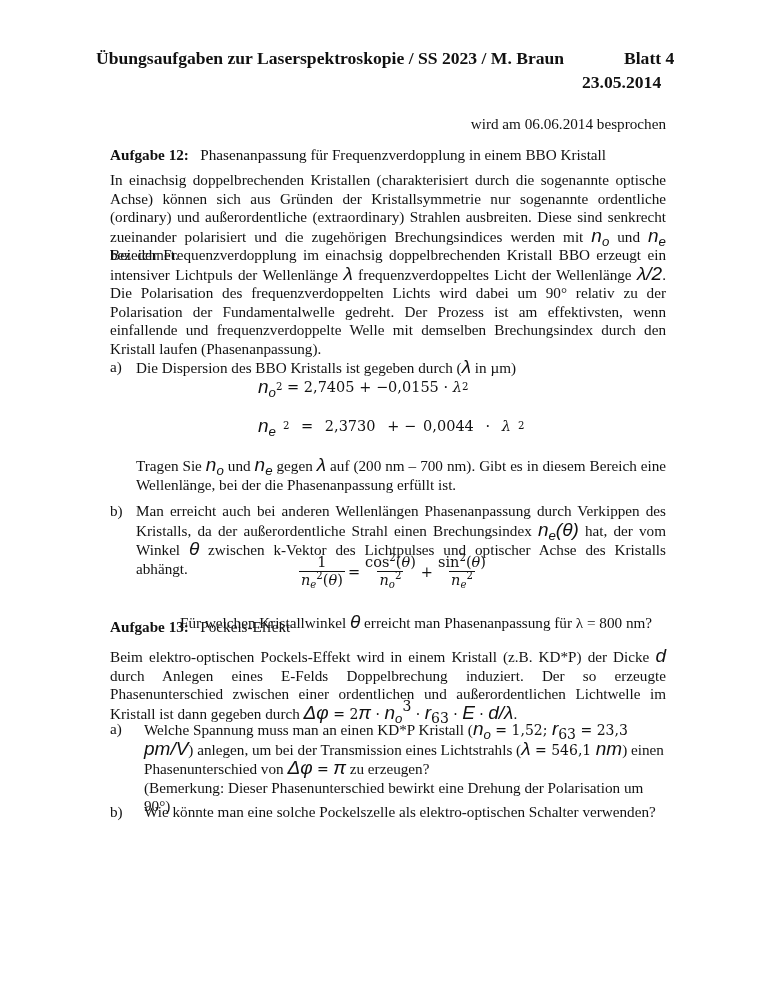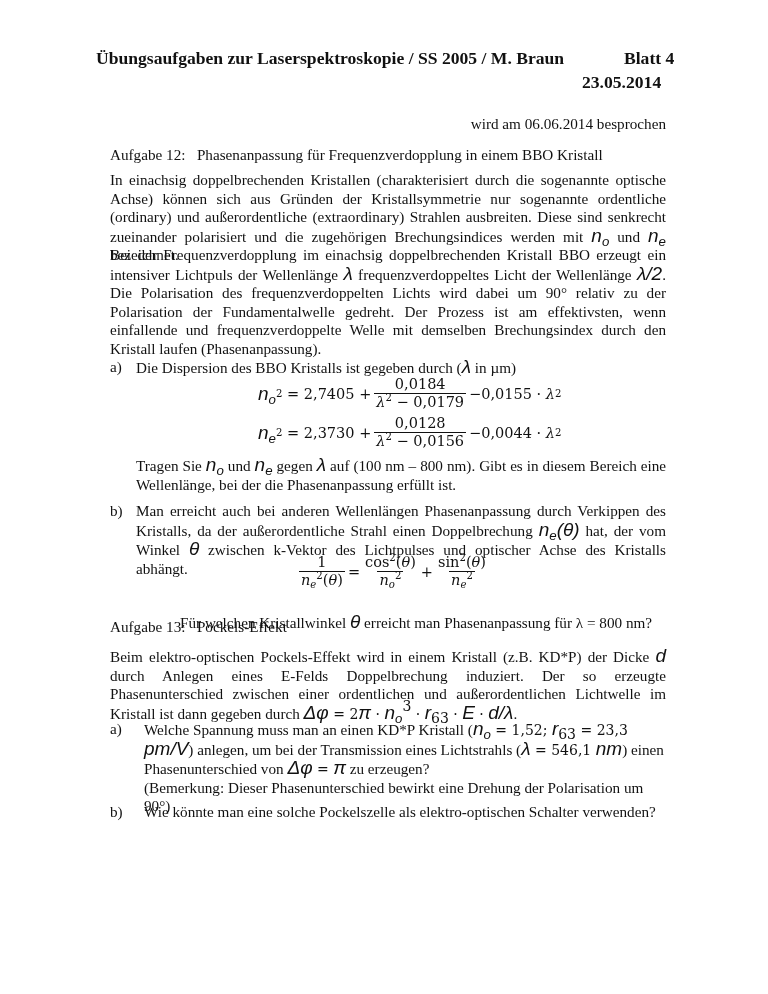--- a/index.html
+++ b/index.html
@@ -12,26 +12,26 @@
   .ind { position: absolute; left: 136px; width: 530px; line-height: 18.6px; text-align: justify; }
   .ind2 { position: absolute; left: 144px; width: 522px; line-height: 18.6px; }
   .m { font-family: Liberation Sans, sans-serif; font-style: italic; font-size: 19px; }
   .mr { font-family: "DejaVu Serif", serif; font-size: 14px; }
   .frac { display: inline-flex; flex-direction: column; align-items: center; vertical-align: middle; margin: 0 3px; }
   .frac .num { padding: 0 2px; line-height: 17px; }
   .frac .den { border-top: 1px solid #111; padding: 0 2px; line-height: 17px; }
   .eq { position: absolute; font-family: "DejaVu Serif", serif; font-size: 14.5px; white-space: nowrap; display: flex; align-items: center; }
   sup { font-size: 70%; vertical-align: 0.55em; line-height: 0; }
   sub { font-size: 70%; vertical-align: -0.3em; line-height: 0; }
-  b.title { font-weight: normal; }
+  b.title { font-weight: bold; }
 </style>
 </head>
 <body>
 
-<div class="abs hdr" style="left:96px; top:48px;">Übungsaufgaben zur Laserspektroskopie  /  SS 2005  /  M. Braun</div>
+<div class="abs hdr" style="left:96px; top:48px;">Übungsaufgaben zur Laserspektroskopie  /  SS 2023  /  M. Braun</div>
 <div class="abs hdr" style="left:624px; top:48px;">Blatt 4</div>
 <div class="abs hdr" style="left:582px; top:72px;">23.05.2014</div>
 <div class="abs" style="right:102px; top:115px;margin-left:30px;">wird am 06.06.2014 besprochen</div>
 
 <div class="abs" style="left:110px; top:146px;">
   <b class="title">Aufgabe 12:</b>&nbsp;&nbsp;
   <span>Phasenanpassung für Frequenzverdopplung in einem BBO Kristall</span>
 </div>
 
 <p class="p" style="top:171px;">
@@ -42,41 +42,35 @@
   <span>Bei der Frequenzverdopplung im einachsig doppelbrechenden Kristall BBO erzeugt ein intensiver Lichtpuls der Wellenlänge </span><span class="m">λ</span><span> frequenzverdoppeltes Licht der Wellenlänge </span><span class="m">λ/2</span><span>. Die Polarisation des frequenzverdoppelten Lichts wird dabei um 90° relativ zu der Polarisation der Fundamentalwelle gedreht. Der Prozess ist am effektivsten, wenn einfallende und frequenzverdoppelte Welle mit demselben Brechungsindex durch den Kristall laufen (Phasenanpassung).</span>
 </p>
 
 <div class="lbl" style="top:358px;">a)</div>
 <div class="ind" style="top:358px;">
   <span>Die Dispersion des BBO Kristalls ist gegeben durch (</span><span class="m">λ</span><span> in µm)</span>
 </div>
 
 <div class="eq" style="left:258px; top:376px;justify-content:space-between;">
   <span class="m">n<sub>o</sub></span><sup>2</sup>&nbsp;=&nbsp;<span>2,7405</span>&nbsp;+
-  <span class="frac">
-    <span class="num">0,0184</span>
-    <span class="den"><i>λ</i><sup>2</sup> − <span>0,0179</span></span>
-  </span>− <span>0,0155</span>&nbsp;·&nbsp;<i>λ</i><sup>2</sup>
+  − <span>0,0155</span>&nbsp;·&nbsp;<i>λ</i><sup>2</sup>
 </div>
 
-<div class="eq" style="left:258px; top:415px;">
+<div class="eq" style="left:258px; top:415px;gap:7px;">
   <span class="m">n<sub>e</sub></span><sup>2</sup>&nbsp;=&nbsp;<span>2,3730</span>&nbsp;+
-  <span class="frac">
-    <span class="num">0,0128</span>
-    <span class="den"><i>λ</i><sup>2</sup> − <span>0,0156</span></span>
-  </span>− <span>0,0044</span>&nbsp;·&nbsp;<i>λ</i><sup>2</sup>
+  − <span>0,0044</span>&nbsp;·&nbsp;<i>λ</i><sup>2</sup>
 </div>
 
 <div class="ind" style="top:456px;">
-  <span>Tragen Sie </span><span class="m">n<sub>o</sub></span><span> und </span><span class="m">n<sub>e</sub></span><span> gegen </span><span class="m">λ</span><span> auf (100 nm – 800 nm). Gibt es in diesem Bereich eine Wellenlänge, bei der die Phasenanpassung erfüllt ist.</span>
+  <span>Tragen Sie </span><span class="m">n<sub>o</sub></span><span> und </span><span class="m">n<sub>e</sub></span><span> gegen </span><span class="m">λ</span><span> auf (200 nm – 700 nm). Gibt es in diesem Bereich eine Wellenlänge, bei der die Phasenanpassung erfüllt ist.</span>
 </div>
 
 <div class="lbl" style="top:502px;">b)</div>
 <div class="ind" style="top:502px;">
-  <span>Man erreicht auch bei anderen Wellenlängen Phasenanpassung durch Verkippen des Kristalls, da der außerordentliche Strahl einen Doppelbrechung </span><span class="m">n<sub>e</sub>(θ)</span><span> hat, der vom Winkel </span><span class="m">θ</span><span> zwischen k-Vektor des Lichtpulses und optischer Achse des Kristalls abhängt.</span>
+  <span>Man erreicht auch bei anderen Wellenlängen Phasenanpassung durch Verkippen des Kristalls, da der außerordentliche Strahl einen Brechungsindex </span><span class="m">n<sub>e</sub>(θ)</span><span> hat, der vom Winkel </span><span class="m">θ</span><span> zwischen k-Vektor des Lichtpulses und optischer Achse des Kristalls abhängt.</span>
 </div>
 
 <div class="eq" style="left:296px; top:554px;">
   <span class="frac">
       <span class="num">1</span>
       <span class="den"><i>n<sub>e</sub></i><sup>2</sup>(<i>θ</i>)</span>
     </span>=
   <span class="frac">
       <span class="num">cos<sup>2</sup>(<i>θ</i>)</span>
       <span class="den"><i>n<sub>o</sub></i><sup>2</sup></span>

